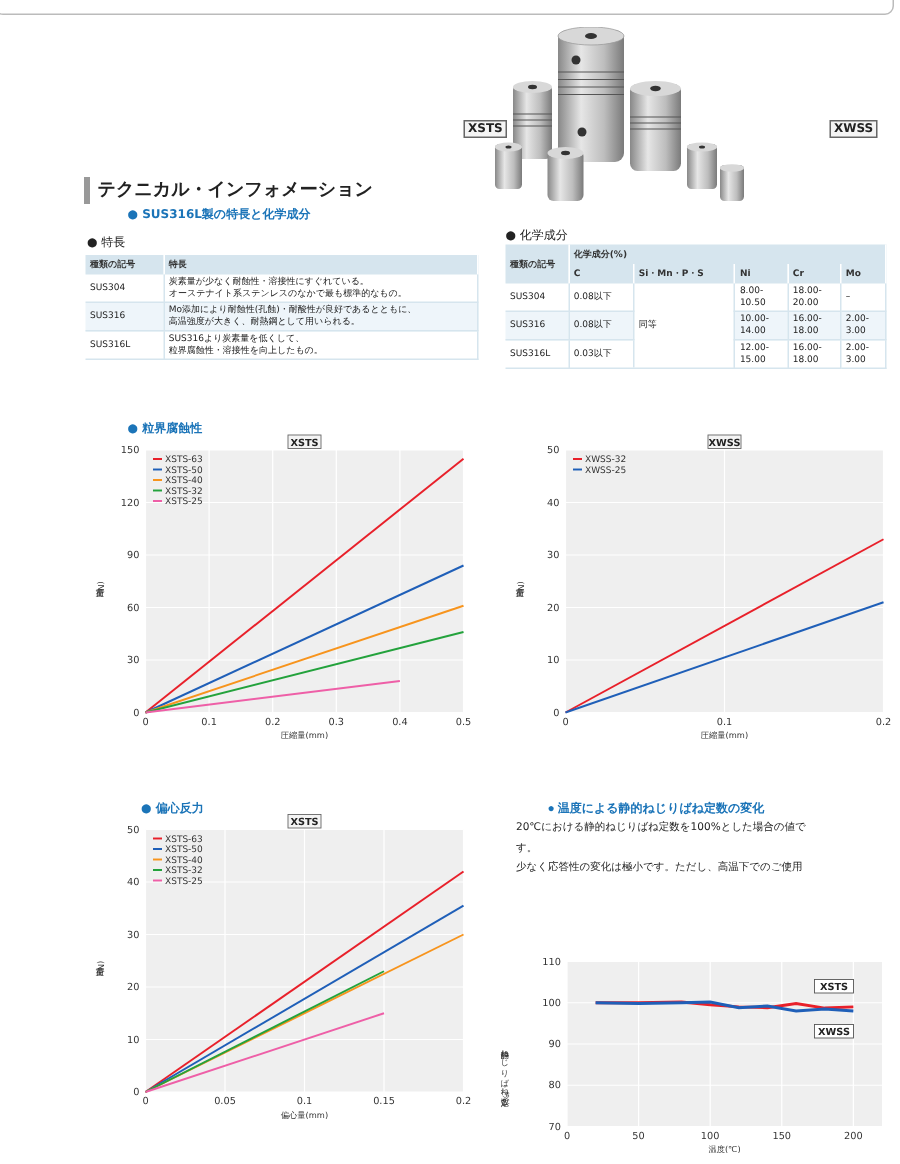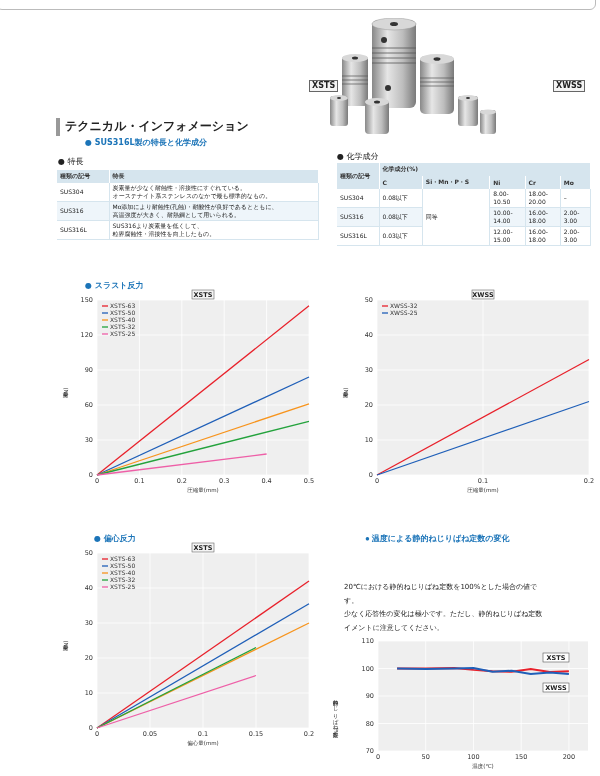--- a/index.html
+++ b/index.html
@@ -13,21 +13,21 @@
   .sub-blue { position: absolute; font-size: 8px; font-weight: bold; color: #1b74b8; margin-left: 27px; }
   .sub-black { position: absolute; font-size: 8px; color: #222; }
   table { border-collapse: collapse; font-size: 6px; }
   th { background: #d6e5ee; font-weight: bold; text-align: left; padding: 2px 3px; color: #333; border-right: 1px solid #fff; }
   td { padding: 1px 3px; border-bottom: 1px solid #d6e5ee; border-right: 1px solid #d6e5ee; vertical-align: middle; line-height: 8px; }
   tr.alt td { background: #eef5fa; }
   .t1 { position: absolute; left: 57px; top: 170px; width: 262px; }
   .t2 { position: absolute; left: 337px; top: 163px; width: 254px; }
   .chart { position: absolute; }
   .chart svg { overflow: visible; }
-  .caption { position: absolute; font-size: 7px; line-height: 13.5px; color: #222; left: 344px; width: 250px; margin-top: 36px; }
+  .caption { position: absolute; font-size: 7px; line-height: 13.5px; color: #222; left: 344px; width: 250px; }
   .btag { display: inline-block; font-weight: bold; border: 1px solid #555; background: #f0f0f0; padding: 0 2px; line-height: 9px; }
 </style>
 </head>
 <body>
 
 <div class="topframe"></div>
 
 <div class="photo">
   <svg width="190" height="118" viewBox="0 0 190 118">
     <defs>
@@ -158,21 +158,21 @@
     <td style="white-space:pre-line">12.00-
 15.00</td>
     <td style="white-space:pre-line">16.00-
 18.00</td>
     <td style="white-space:pre-line">2.00-
 3.00</td>
   </tr>
 </tbody>
   </table>
 
-<div class="sub-blue" style="left:58px;top:280px;">● スラスト反力</div>
+<div class="sub-blue" style="left:58px;top:280px;">● 粒界腐蝕性</div>
 <div class="sub-blue" style="left:67px;top:533px;">● 偏心反力</div>
 <div class="sub-blue" style="left:338px;top:533px;font-family:Liberation Serif, serif;">● 温度による静的ねじりばね定数の変化</div>
 
 <div class="chart" id="chart0" style="left:60px;top:290px;"><svg width="255" height="205">
       <rect x="37" y="10" width="212" height="175" fill="#efefef"></rect>
       <line x1="37" x2="37" y1="10" y2="185" stroke="#fff" stroke-width="0.8"></line>
       <text x="37" y="193" font-size="6.5" text-anchor="middle" fill="#333" font-family="DejaVu Sans, sans-serif">0</text>
       <line x1="79.4" x2="79.4" y1="10" y2="185" stroke="#fff" stroke-width="0.8"></line>
       <text x="79.4" y="193" font-size="6.5" text-anchor="middle" fill="#333" font-family="DejaVu Sans, sans-serif">0.1</text>
       <line x1="121.80000000000001" x2="121.80000000000001" y1="10" y2="185" stroke="#fff" stroke-width="0.8"></line>
@@ -318,15 +318,14 @@
       <text x="226" y="27" font-size="6.5" font-weight="bold" text-anchor="middle" fill="#222" font-family="DejaVu Sans, sans-serif">XSTS</text>
       <rect x="213" y="50" width="26" height="9" fill="#fff" stroke="#555" stroke-width="0.6"></rect>
       <text x="226" y="57" font-size="6.5" font-weight="bold" text-anchor="middle" fill="#222" font-family="DejaVu Sans, sans-serif">XWSS</text>
       <text x="153" y="135" font-size="5.5" text-anchor="middle" fill="#333" font-family="DejaVu Sans, sans-serif">温度(℃)</text>
       <text x="6" y="63" font-size="5.5" fill="#333" writing-mode="tb" font-family="DejaVu Sans, sans-serif">静的ねじりばね定数(%)</text>
     </svg></div>
 
 <div class="caption" style="top:545px;">
   <div>20℃における静的ねじりばね定数を100%とした場合の値で</div>
   <div>す。</div>
-  <div>少なく応答性の変化は極小です。ただし、静的ねじりばね定数</div>
-  <div>イメントに注意してください。</div>
+  <div>少なく応答性の変化は極小です。ただし、高温下でのご使用</div>
 </div>
 
 </body></html>

